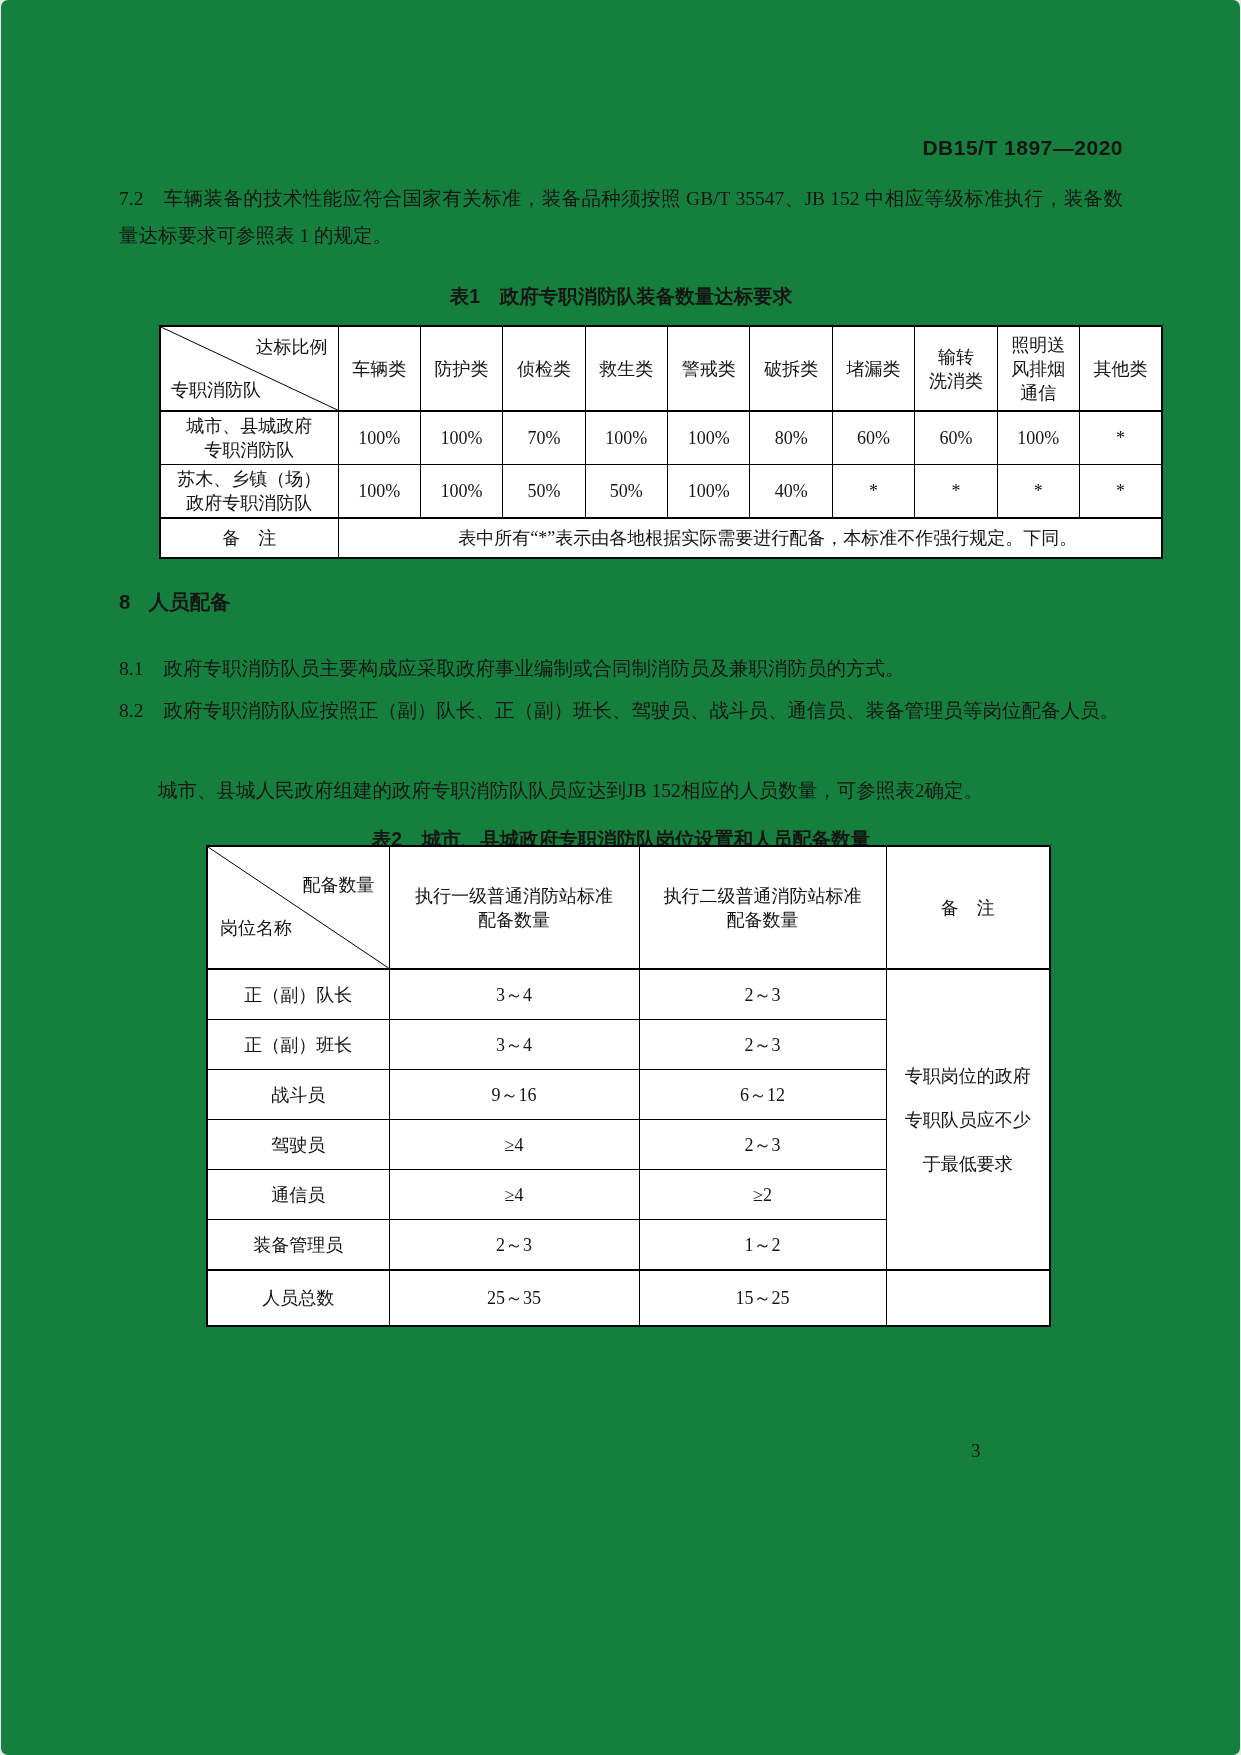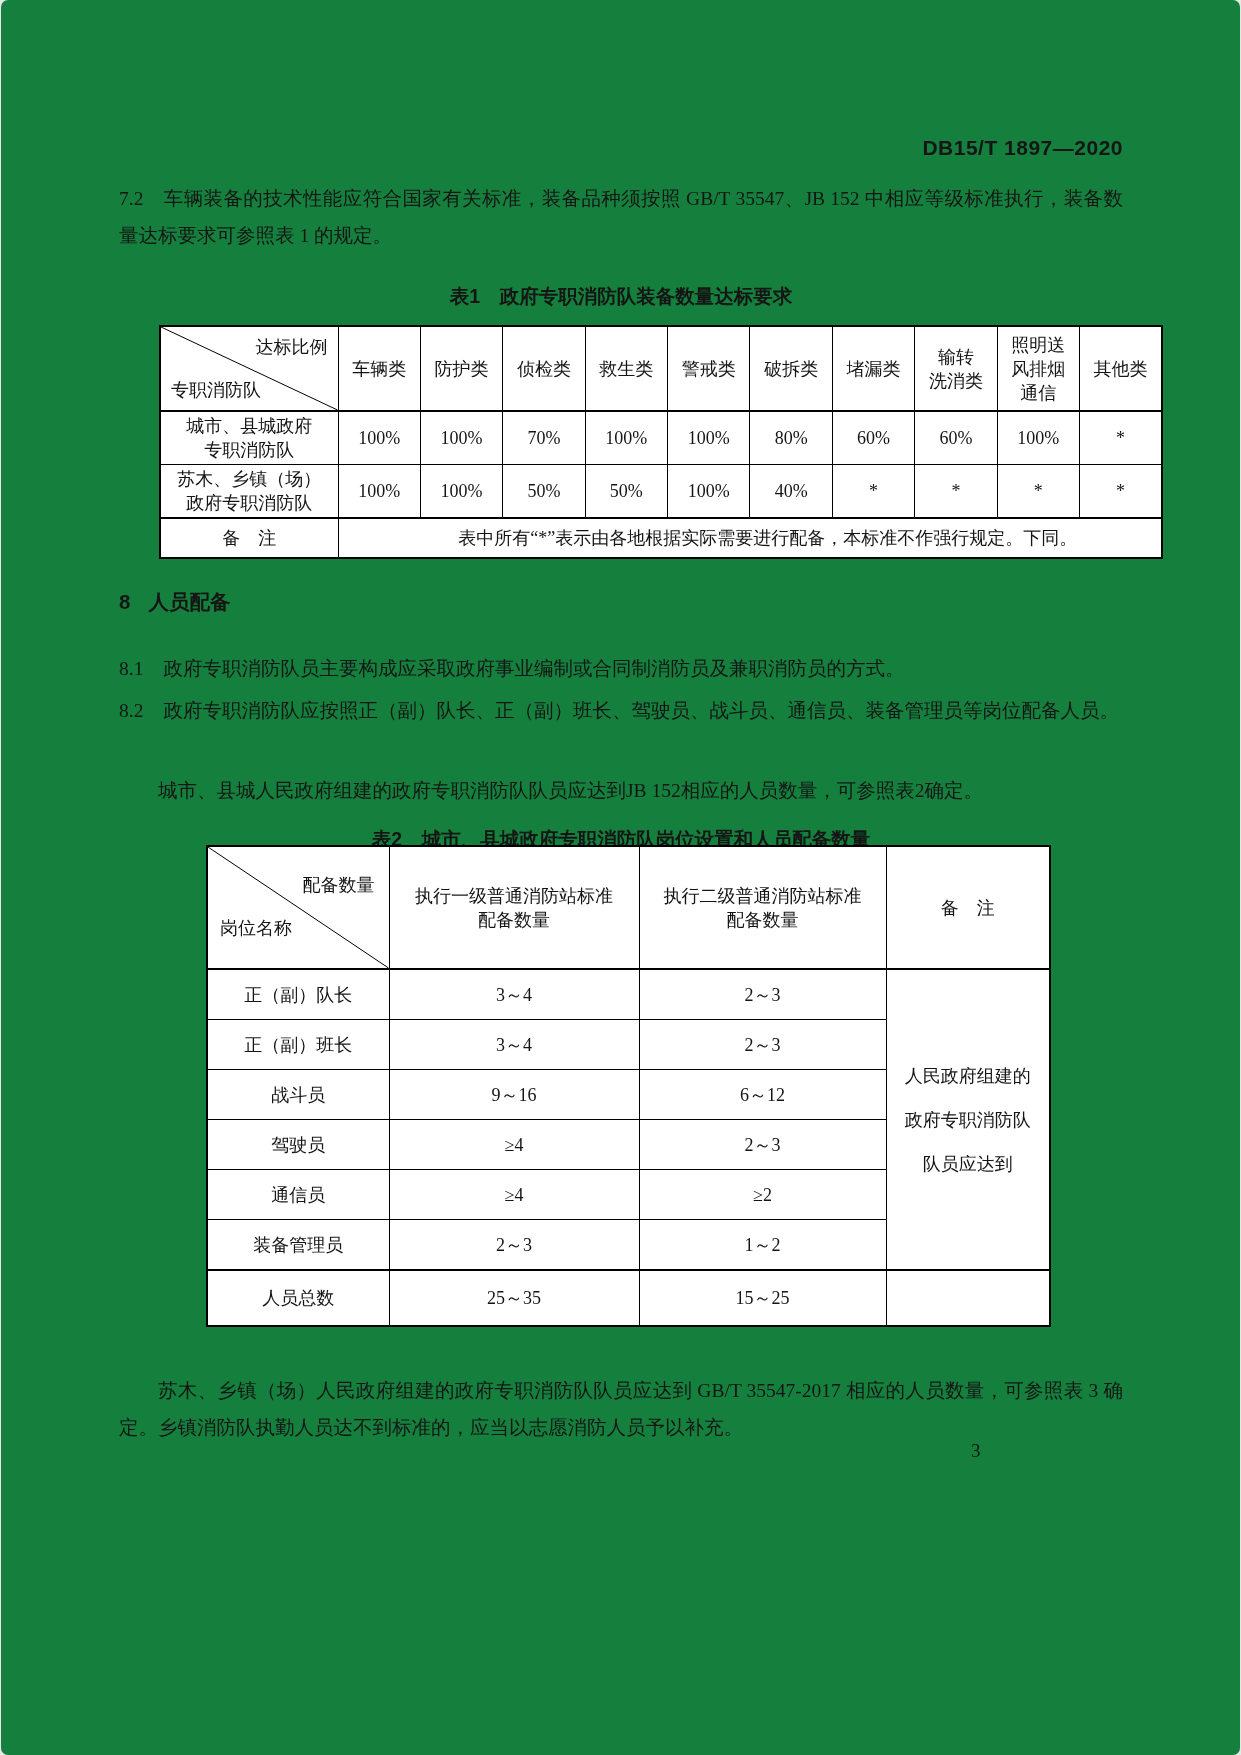--- a/index.html
+++ b/index.html
@@ -191,21 +191,21 @@
         <td class="pre">执行一级普通消防站标准
 配备数量</td>
         <td class="pre">执行二级普通消防站标准
 配备数量</td>
         <td>备　注</td>
       </tr>
       <tr class="datarow">
         <td>正（副）队长</td>
         <td>3～4</td>
         <td>2～3</td>
-        <td rowspan="6" class="note-cell">人民政府组建的政府专职消防队队员应达到</td>
+        <td rowspan="6" class="note-cell">专职岗位的政府专职队员应不少于最低要求</td>
       </tr>
       <tr class="datarow">
         <td>正（副）班长</td>
         <td>3～4</td>
         <td>2～3</td>
       </tr>
       <tr class="datarow">
         <td>战斗员</td>
         <td>9～16</td>
         <td>6～12</td>
@@ -227,17 +227,16 @@
       </tr>
       <tr class="totalrow">
         <td>人员总数</td>
         <td>25～35</td>
         <td>15～25</td>
         <td></td>
       </tr>
     </tbody>
   </table>
 
-  <div class="abs content-col para closing">苏木、乡镇（场）人民政府组建的政府专职消防队队员应达到 GB/T 35547-2017 相应的人员数量，可参照表 3 确定。乡镇消防队执勤人员达不到标准的，应当以志愿消防人员予以补充。</div>
 
   <div class="abs page-number">3</div>
 
 </div>
 
 </body></html>

